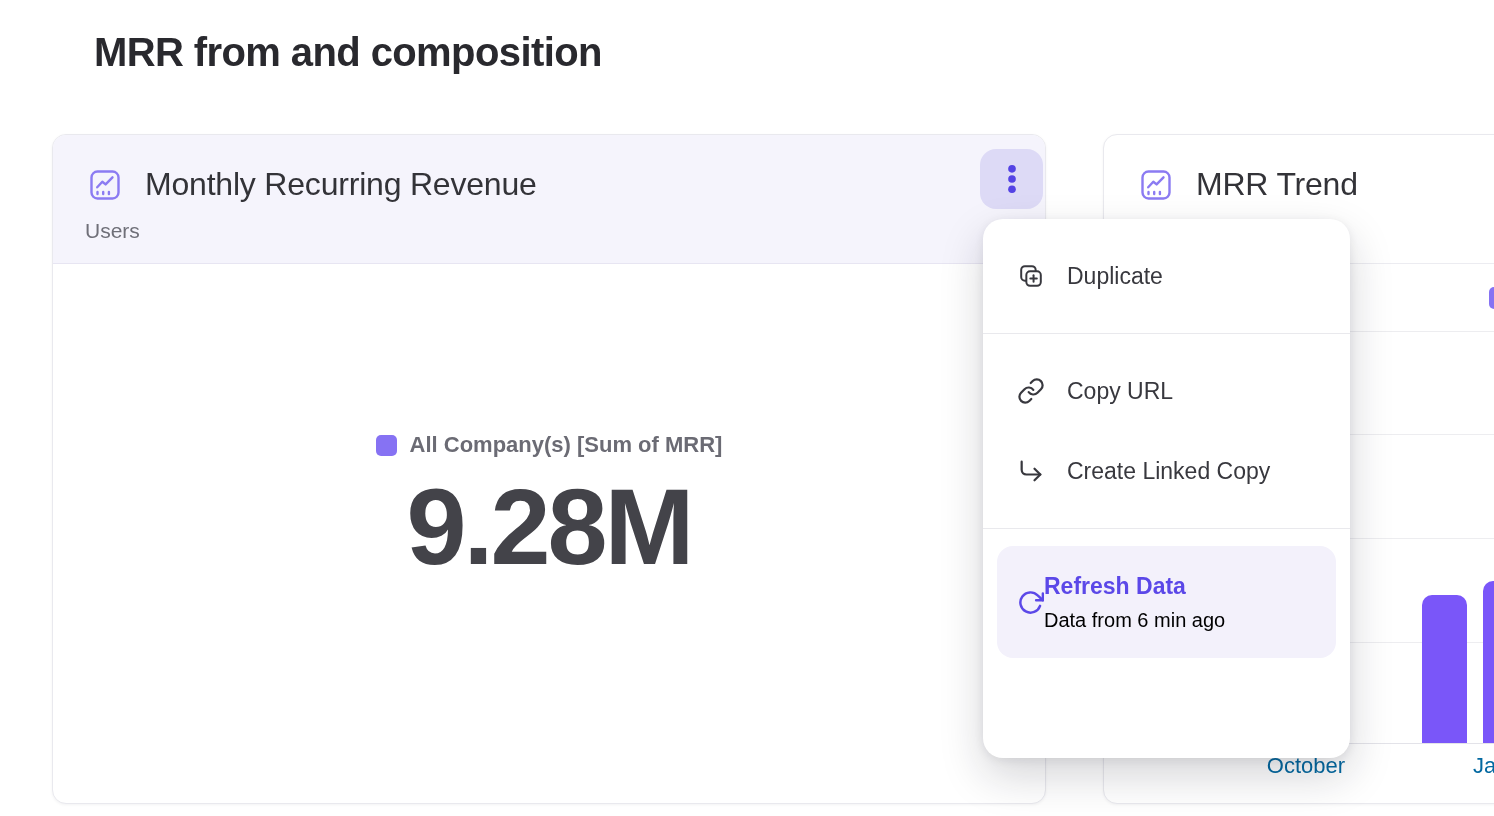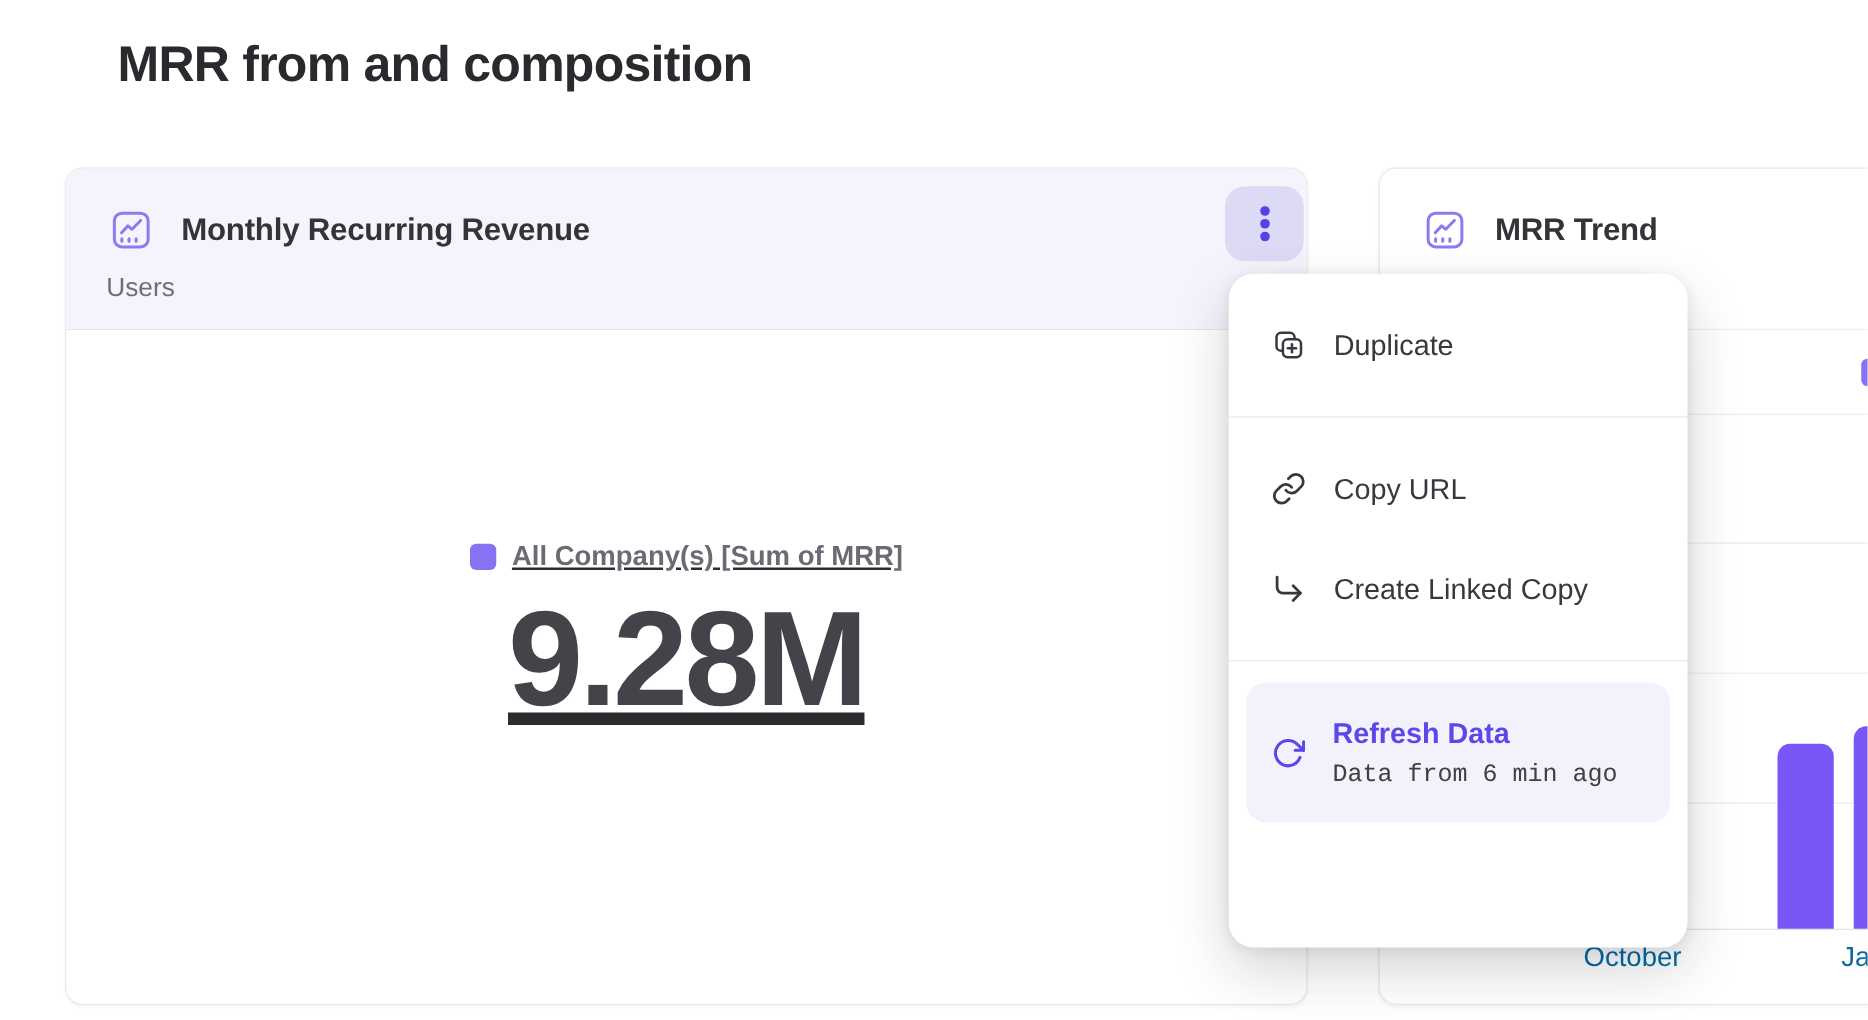--- a/index.html
+++ b/index.html
@@ -25,32 +25,32 @@
   .card-header {
     position:relative; height:129px;
     border-bottom:1px solid #ececf1; border-radius:13px 13px 0 0;
   }
   .card-left .card-header { background:#f5f4fc; border-bottom-color:#e7e5f2; }
 
   .header-row {
     position:absolute; left:34px; top:31px;
     display:flex; align-items:center; gap:22px;
   }
-  .card-title { font-size:25px; font-weight:700; color:#333338; letter-spacing:-0.2px; }
+  .card-title { font-size:32px; font-weight:400; color:#333338; letter-spacing:-0.2px; }
   .card-subtitle { position:absolute; left:32px; top:84px; font-size:21px; color:#6f6f78; }
 
   .kebab-btn {
     position:absolute; top:14px; right:2px; width:63px; height:60px;
     border-radius:16px; background:#dddaf6; border:none; cursor:pointer;
     display:flex; align-items:center; justify-content:center;
   }
 
   .mrr-body {
     position:absolute; top:129px; left:0; right:0; bottom:0;
-    display:flex; flex-direction:column; align-items:center;text-decoration:underline;
+    display:flex; flex-direction:column; align-items:center;
   }
   .legend-row { margin-top:168px; display:flex; align-items:center; gap:13px; }
   .legend-swatch { width:21px; height:21px; border-radius:5px; background:#8672f3; }
   .legend-label { font-size:22px; font-weight:600; color:#6b6b74; }
   .big-number {
     margin-top:10px; font-size:108px; font-weight:700;
     letter-spacing:-3px; color:#434349; line-height:1.1;
   }
 
   
@@ -76,25 +76,25 @@
   .menu-item {
     display:flex; align-items:center; gap:22px;
     height:80px; padding:0 44px 0 34px;
     font-size:23px; font-weight:500; color:#38383e; cursor:pointer;
   }
   .menu-item .mi-icon { width:28px; height:28px; flex:none; display:flex; }
   .menu-chevron { margin-left:auto; width:20px; height:20px; display:flex; }
   .menu-divider { height:1px; background:#e9e9ed; margin:17px 0; }
   .refresh-item {
     margin:0 14px; height:112px; border-radius:16px; background:#f3f1fb;
-    display:flex; align-items:center; gap:22px; padding:0 20px; cursor:pointer;
+    display:flex; align-items:center; padding:0 20px; cursor:pointer;
   }
   .refresh-texts { display:flex; flex-direction:column; gap:9px; }
   .refresh-label { font-size:23px; font-weight:600; color:#5b48e8; }
-  .refresh-sub { font-size:20px; font-weight:400; color:#404040;font-family:Liberation Mono, monospace; }
+  .refresh-sub { font-size:20px; font-weight:400; color:#000000; }
 
   svg { display:block; }
 </style>
 </head>
 <body>
 
 <h1 class="page-title">MRR from and composition</h1>
 
 <section class="card card-left">
   <div class="card-header">

